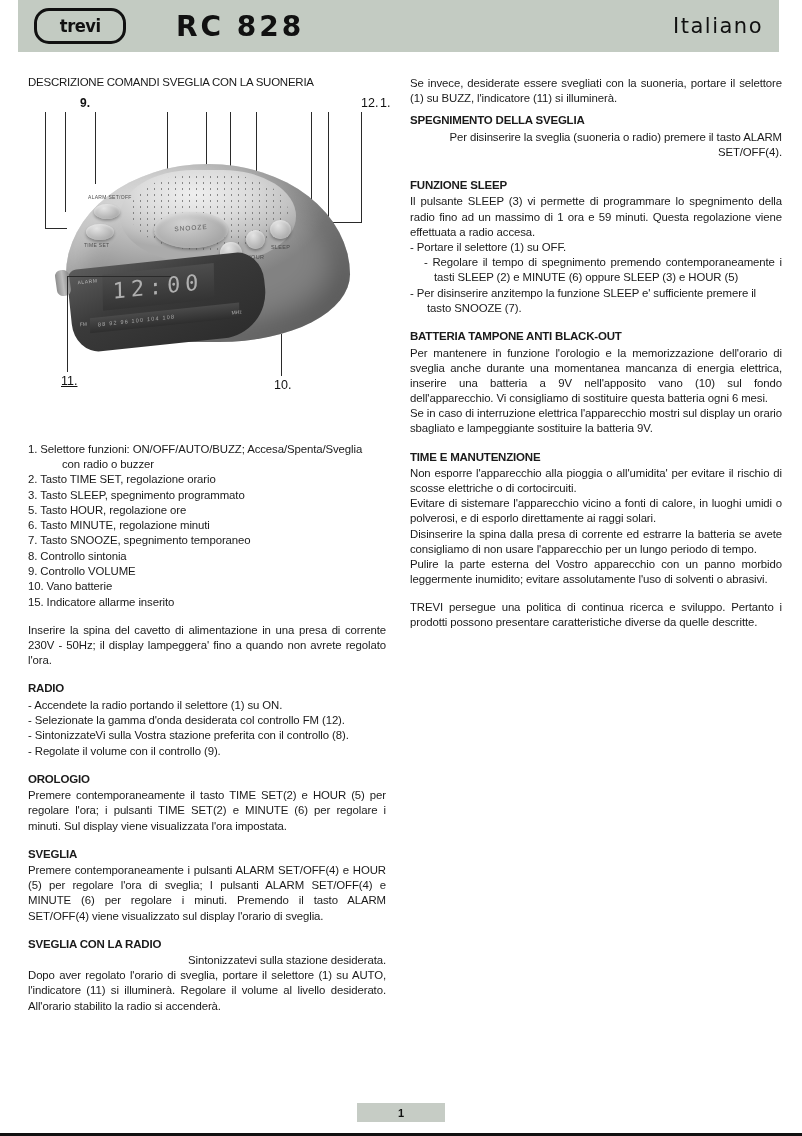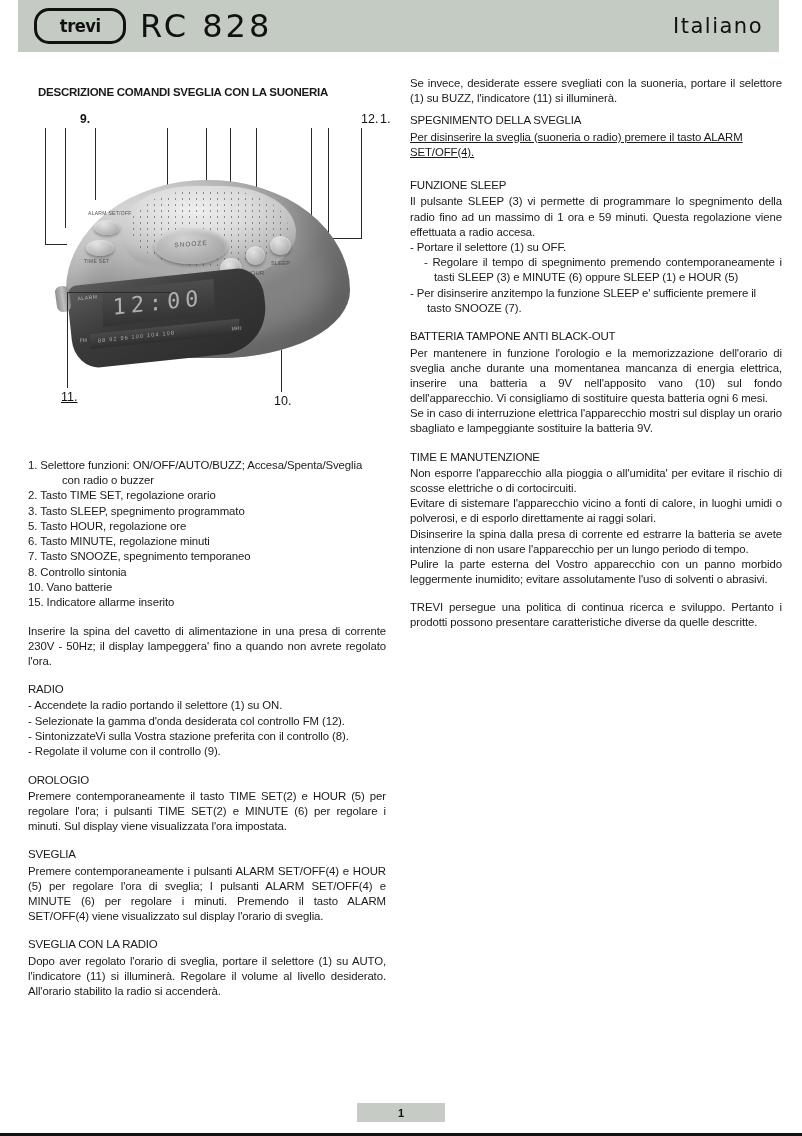--- a/index.html
+++ b/index.html
@@ -60,64 +60,65 @@
     font-family: "DejaVu Sans", sans-serif;
     font-weight: 700;
     font-size: 17px;
     letter-spacing: -0.5px;
     color: #111;
     line-height: 1;
     transform: scaleX(0.96);
   }
   .model-name {
     font-family: "DejaVu Sans", sans-serif;
-    font-size: 32px;
-    font-weight: 400;
+    font-size: 28px;
+    font-weight: 700;
     letter-spacing: 3px;
     color: #111;
+    margin-left: 36px;
   }
   .lang-name {
     margin-left: auto;
     font-family: "DejaVu Sans", sans-serif;
     font-size: 21px;
     letter-spacing: 1.5px;
     color: #111;
   }
 
   
   .col {
     position: absolute;
     top: 76px;
     width: 358px;
   }
   .col-left  { left: 28px; }
   .col-right { left: 410px; width: 372px; }
 
   h2.sec {
     font-size: 11.5px;
-    font-weight: 400;
+    font-weight: 700;
     letter-spacing: -0.2px;
     margin: 0 0 2px 0;
     line-height: 1.25;
   }
   .doc-title {
     font-size: 11.5px;
-    font-weight: 700;
+    font-weight: 400;
     letter-spacing: -0.25px;
-    margin: 10px;
+    margin: 0;
     line-height: 1.2;
   }
   p.body {
     font-size: 11.4px;
     line-height: 1.33;
     margin: 0 0 0 0;
     text-align: justify;
     letter-spacing: -0.1px;
   }
-  p.body.nojust { text-align: left; text-decoration: underline; }
+  p.body.nojust { text-align: right; }
   .gap-sm { height: 7px; }
   .gap-md { height: 13px; }
   .gap-lg { height: 18px; }
 
   ul.plain {
     list-style: none;
     margin: 0;
     padding: 0;
   }
   ul.plain li {
@@ -452,20 +453,21 @@
 
     <ul class="plain">
       <li class="ind">1. Selettore funzioni: ON/OFF/AUTO/BUZZ; Accesa/Spenta/Sveglia</li>
       <li style="padding-left:34px;">con radio o buzzer</li>
       <li>2. Tasto TIME SET, regolazione orario</li>
       <li>3. Tasto SLEEP, spegnimento programmato</li>
       <li>5. Tasto HOUR, regolazione ore</li>
       <li>6. Tasto MINUTE, regolazione minuti</li>
       <li>7. Tasto SNOOZE, spegnimento temporaneo</li>
       <li>8. Controllo sintonia</li>
+      <li>9. Controllo VOLUME</li>
       <li>10. Vano batterie</li>
       <li>15. Indicatore allarme inserito</li>
     </ul>
 
     <div class="gap-md"></div>
 
     <p class="body">Inserire la spina del cavetto di alimentazione in una presa di corrente 230V - 50Hz; il display lampeggera' fino a quando non avrete regolato l'ora.</p>
 
     <div class="gap-md"></div>
 
@@ -483,55 +485,56 @@
     <p class="body">Premere contemporaneamente il tasto TIME SET(2) e HOUR (5) per regolare l'ora; i pulsanti TIME SET(2) e MINUTE (6) per regolare i minuti. Sul display viene visualizzata l'ora impostata.</p>
 
     <div class="gap-md"></div>
 
     <h2 class="sec">SVEGLIA</h2>
     <p class="body">Premere contemporaneamente i pulsanti ALARM SET/OFF(4) e HOUR (5) per regolare l'ora di sveglia; I pulsanti ALARM SET/OFF(4) e MINUTE (6) per regolare i minuti. Premendo il tasto  ALARM SET/OFF(4) viene visualizzato sul display l'orario di sveglia.</p>
 
     <div class="gap-md"></div>
 
     <h2 class="sec">SVEGLIA CON LA RADIO</h2>
+    <p class="body nojust">Sintonizzatevi sulla stazione desiderata.</p>
     <p class="body">Dopo aver regolato l'orario di sveglia, portare il selettore (1) su AUTO, l'indicatore (11) si illuminerà. Regolare il volume al livello desiderato. All'orario stabilito la radio si accenderà.</p>
 
   </div>
 
   <div class="col col-right">
 
     <p class="body">Se invece, desiderate essere svegliati con la suoneria, portare il selettore (1) su BUZZ, l'indicatore (11) si illuminerà.</p>
 
     <div class="gap-sm"></div>
 
     <h2 class="sec">SPEGNIMENTO DELLA SVEGLIA</h2>
     <p class="body nojust">Per disinserire la sveglia (suoneria o radio) premere il tasto ALARM SET/OFF(4).</p>
 
     <div class="gap-lg"></div>
 
     <h2 class="sec">FUNZIONE SLEEP</h2>
     <p class="body">Il pulsante SLEEP (3) vi permette di programmare lo spegnimento della radio fino ad un massimo di 1 ora e 59 minuti. Questa regolazione viene effettuata a radio accesa.</p>
     <ul class="plain">
       <li class="ind">- Portare il selettore (1) su OFF.</li>
-      <li class="ind2">- Regolare il tempo di spegnimento premendo contemporaneamente i tasti SLEEP (3) e MINUTE (6) oppure SLEEP (1) e HOUR (5)</li>
+      <li class="ind2">- Regolare il tempo di spegnimento premendo contemporaneamente i tasti SLEEP (2) e MINUTE (6) oppure SLEEP (3) e HOUR (5)</li>
       <li class="ind">- Per disinserire anzitempo la funzione SLEEP e' sufficiente premere il tasto SNOOZE (7).</li>
     </ul>
 
     <div class="gap-md"></div>
 
     <h2 class="sec">BATTERIA  TAMPONE  ANTI BLACK-OUT</h2>
     <p class="body">Per mantenere in funzione l'orologio e la memorizzazione dell'orario di sveglia anche durante una momentanea mancanza di energia elettrica, inserire una batteria a 9V nell'apposito vano (10) sul fondo dell'apparecchio. Vi consigliamo di sostituire questa batteria ogni 6 mesi.</p>
     <p class="body">Se in caso di interruzione elettrica l'apparecchio mostri sul display un orario sbagliato e lampeggiante sostituire la batteria 9V.</p>
 
     <div class="gap-md"></div>
 
     <h2 class="sec">TIME E MANUTENZIONE</h2>
     <p class="body">Non esporre l'apparecchio alla pioggia o all'umidita' per evitare il rischio di scosse elettriche o di cortocircuiti.</p>
     <p class="body">Evitare di sistemare l'apparecchio vicino a fonti di calore, in luoghi umidi o polverosi, e di esporlo direttamente ai raggi solari.</p>
-    <p class="body">Disinserire la spina dalla presa di corrente ed estrarre la batteria se avete intenzione di non usare l'apparecchio per un lungo periodo di tempo.</p>
+    <p class="body">Disinserire la spina dalla presa di corrente ed estrarre la batteria se avete consigliamo di non usare l'apparecchio per un lungo periodo di tempo.</p>
     <p class="body">Pulire la parte esterna del Vostro apparecchio con un panno morbido leggermente inumidito; evitare assolutamente l'uso di solventi o abrasivi.</p>
 
     <div class="gap-md"></div>
 
     <p class="body">TREVI persegue una politica di continua ricerca e sviluppo. Pertanto i prodotti possono presentare caratteristiche diverse da quelle descritte.</p>
 
   </div>
 
   <div class="pagenum-box">
     <span>1</span>

